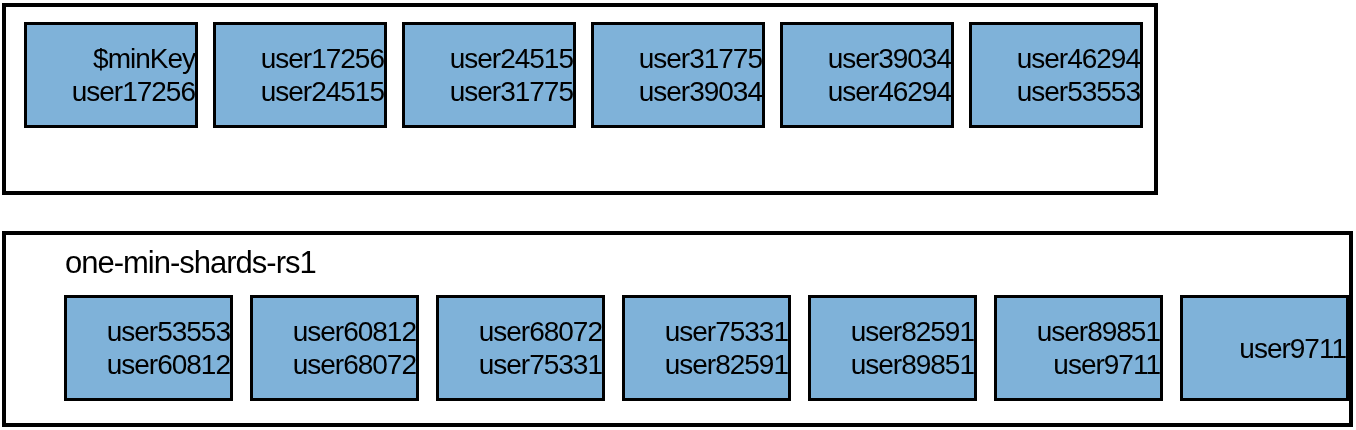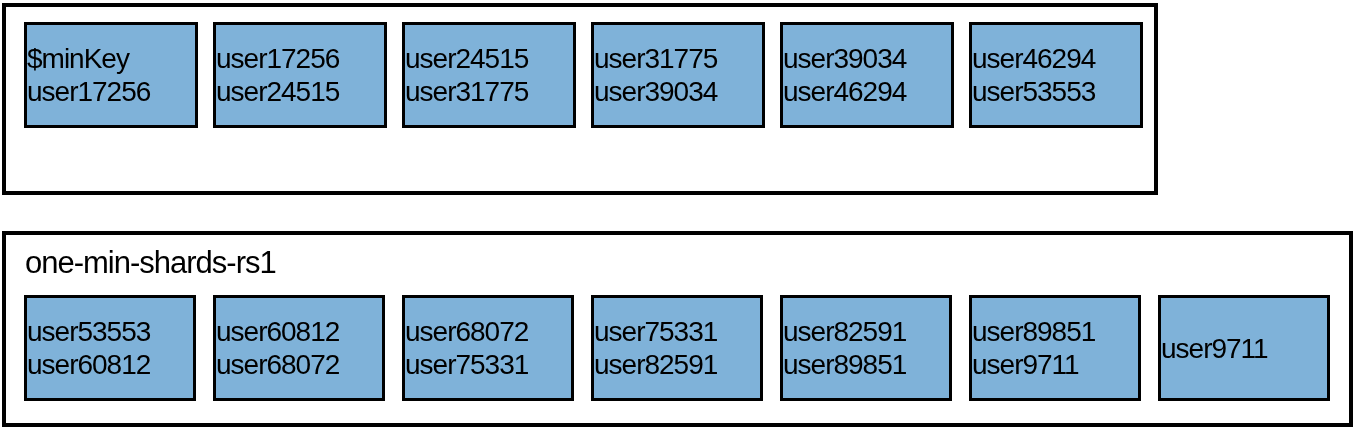--- a/index.html
+++ b/index.html
@@ -29,20 +29,21 @@
     left: 2px;
     top: 3px;
     width: 1156px;
     height: 192px;
   }
   .shard-box.rs1 {
     left: 2px;
     top: 231px;
     width: 1351px;
     height: 196px;
+    padding-left: 40px;
   }
   .shard-title {
     font-size: 31px;
     letter-spacing: -1px;
     padding: 11px 0 0 19px;
     line-height: 34px;
     white-space: nowrap;
   }
   .chunk-row {
     display: flex;
@@ -51,21 +52,21 @@
   }
   .rs0 .chunk-row { gap: 15px; }
   .rs1 .chunk-row { gap: 17px; }
   .chunk {
     border: 3px solid var(--box-border);
     background: var(--chunk-fill);
     height: 106px;
     display: flex;
     flex-direction: column;
     justify-content: center;
-    align-items: flex-start;
+    align-items: flex-end;
     text-align: center;
   }
   .rs0 .chunk { width: 174px; }
   .rs1 .chunk { width: 172px; }
   .chunk-line {
     font-size: 28px;
     letter-spacing: -1px;
     line-height: 33px;
     white-space: nowrap;
   }

